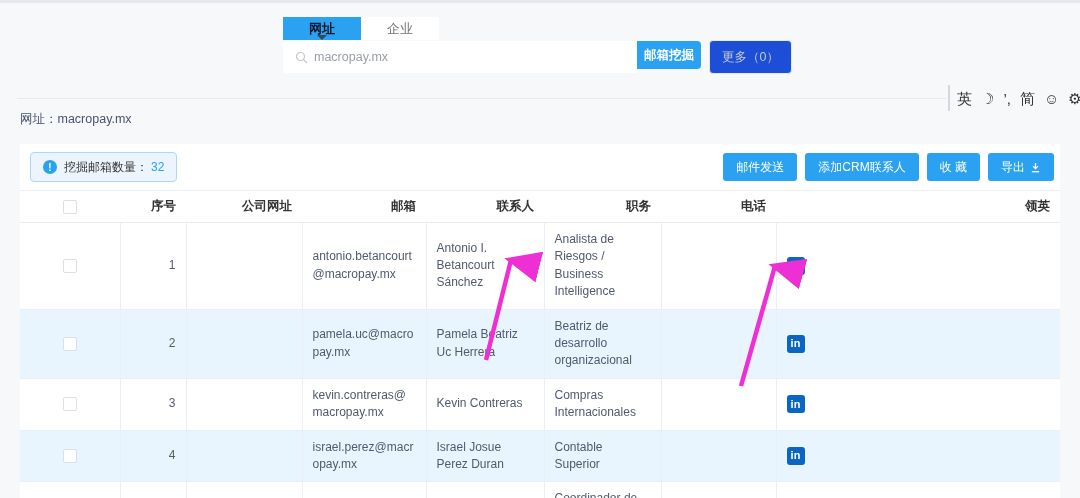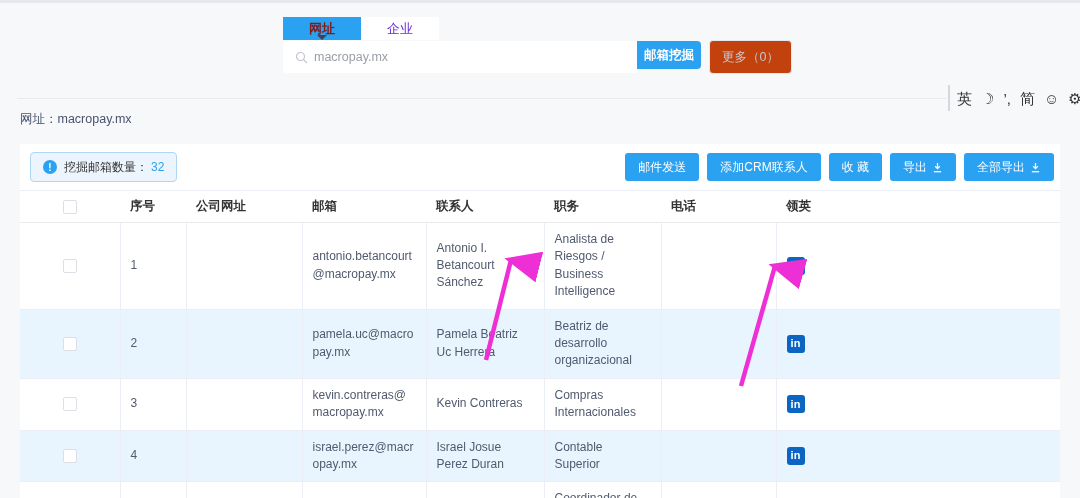--- a/index.html
+++ b/index.html
@@ -8,42 +8,42 @@
     position: relative;
     font-family: "Liberation Sans", "DejaVu Sans", sans-serif;
     background: #f7f8fa;
     color: #333;
   }
   .top-strip { position:absolute; left:0; top:0; width:1080px; height:3px; background:#e6e8ee; }
 
   
   .search-area { position:absolute; left:283px; top:17px; }
   .tab-strip { display:flex; background:#fff; width:fit-content; }
-  .tab { height:23px; line-height:23px; padding:0 26px; font-size:13px; cursor:pointer; color:#6d28d9; position:relative; }
-  .tab.active { background:var(--primary); color:#7f1d1d; font-weight:bold; }
+  .tab { height:23px; line-height:23px; padding:0 26px; font-size:13px; cursor:pointer; color:#737373; position:relative; }
+  .tab.active { background:var(--primary); color:#0f172a; font-weight:bold; }
   .tab.active::after {
     content:""; position:absolute; left:50%; bottom:-5px; margin-left:-5px;
     border:5px solid transparent; border-top-color:#3a4656; z-index:5;
   }
   .search-row { display:flex; align-items:center; }
   .search-box { display:flex; }
   .search-input-wrap {
     width:354px; height:32px; background:#fff; display:flex; align-items:center;
     border-radius:4px 0 0 4px; padding-left:12px;
   }
   .search-input-wrap input {
     border:none; outline:none; flex:1; font-size:12.5px; color:#9aa0a8;
     font-family:inherit; background:transparent; margin-left:6px;
   }
   .mine-btn {
     width:64px; height:28px; background:var(--primary); color:#fff; border:none;
     font-size:12.5px; font-weight:bold; border-radius:0 4px 4px 0; cursor:pointer; font-family:inherit;
   }
   .more-btn {
-    margin-left:8px; height:34px; padding:0 12px; background:#c2410c; color:#c3c8d0;
+    margin-left:8px; height:34px; padding:0 12px; background:#1d4ed8; color:#c3c8d0;
     border:1px solid #e7e9ee; border-radius:4px; font-size:12.5px; cursor:pointer; font-family:inherit;
   }
 
   
   .topbar-icons {
     position:absolute; left:948px; top:85px; height:26px; display:flex; align-items:center;
     gap:9px; font-size:15px; color:#333; border-left:2px solid #d4d7dd; padding-left:7px;
     width:140px; overflow:hidden;
   }
   .topbar-icons span { cursor:pointer; line-height:1; }
@@ -68,32 +68,32 @@
   .btn-group { display:flex; gap:8px; }
   .tbtn {
     height:28px; padding:0 13px; background:var(--primary); color:#fff; border:none;
     border-radius:3px; font-size:12px; cursor:pointer; display:inline-flex; align-items:center; gap:5px;
     font-family:inherit; white-space:nowrap;
   }
 
   
   table { width:100%; border-collapse:collapse; table-layout:fixed; border-top:1px solid #ebeef5; }
   th {
-    height:32px; font-size:12.5px; font-weight:bold; color:#333; text-align:left;
+    height:32px; font-size:12.5px; font-weight:bold; color:#333; text-align:right;
     padding:0 10px; border-bottom:1px solid #e8eaec; background:#fff;
   }
   td {
     font-size:12px; color:#515a6e; padding:8px 10px; height:46px;
     border-bottom:1px solid #ebeef5; border-right:1px solid #ebeef5;
     line-height:1.45; vertical-align:middle; background-clip:padding-box;
   }
   td:last-child { border-right:none;text-decoration:underline; }
   tr.stripe td { background:var(--stripe); }
   th.c-check, td.c-check { text-align:center; }
-  th.c-idx, td.c-idx { text-align:left; }
+  th.c-idx, td.c-idx { text-align:right; }
   td.c-email { word-break:break-all; }
   input[type=checkbox] {
     width:14px; height:14px; appearance:none; -webkit-appearance:none;
     border:1px solid #dcdfe6; border-radius:2px; background:#fff; cursor:pointer; vertical-align:middle;
   }
   .in-badge {
     display:inline-flex; width:18px; height:18px; border-radius:3px; background:var(--linkedin);
     color:#fff; font-size:11px; font-weight:bold; align-items:center; justify-content:center;
     cursor:pointer; line-height:1;
   }
@@ -153,27 +153,20 @@
           <span>邮件发送</span>
         </button>
         <button class="tbtn">
           <span>添加CRM联系人</span>
         </button>
         <button class="tbtn">
           <span>收 藏</span>
         </button>
         <button class="tbtn">
           <span>导出</span>
-          <svg width="11" height="11" viewBox="0 0 12 12">
-            <path d="M6 1v6M3.5 4.7L6 7.2l2.5-2.5" stroke="#fff" fill="none" stroke-width="1.4"></path>
-            <path d="M2 10.6h8" stroke="#fff" stroke-width="1.4"></path>
-          </svg>
-        </button>
-        <button class="tbtn">
-          <span>全部导出</span>
           <svg width="11" height="11" viewBox="0 0 12 12">
             <path d="M6 1v6M3.5 4.7L6 7.2l2.5-2.5" stroke="#fff" fill="none" stroke-width="1.4"></path>
             <path d="M2 10.6h8" stroke="#fff" stroke-width="1.4"></path>
           </svg>
         </button>
       </div>
   </div>
 
   <table>
     <colgroup>

